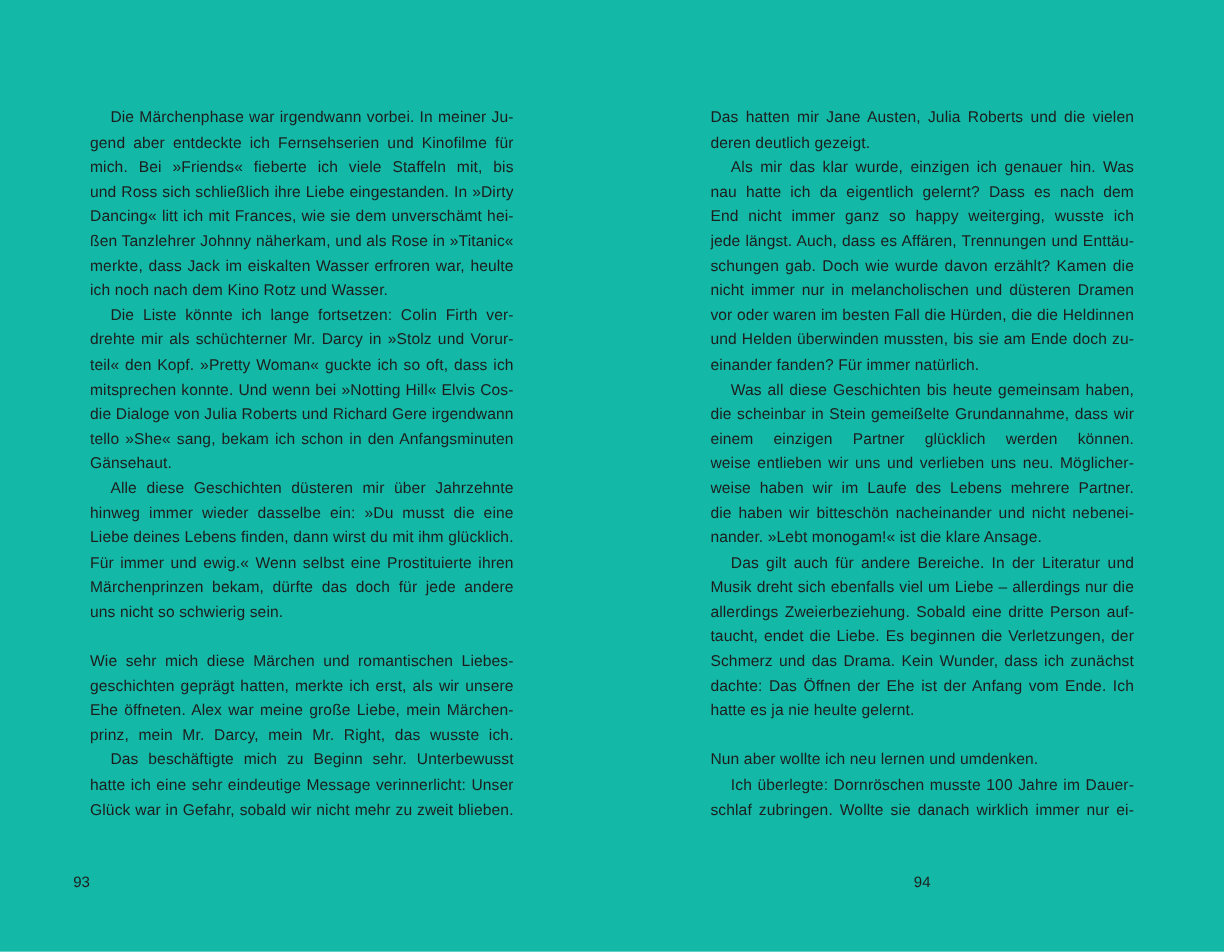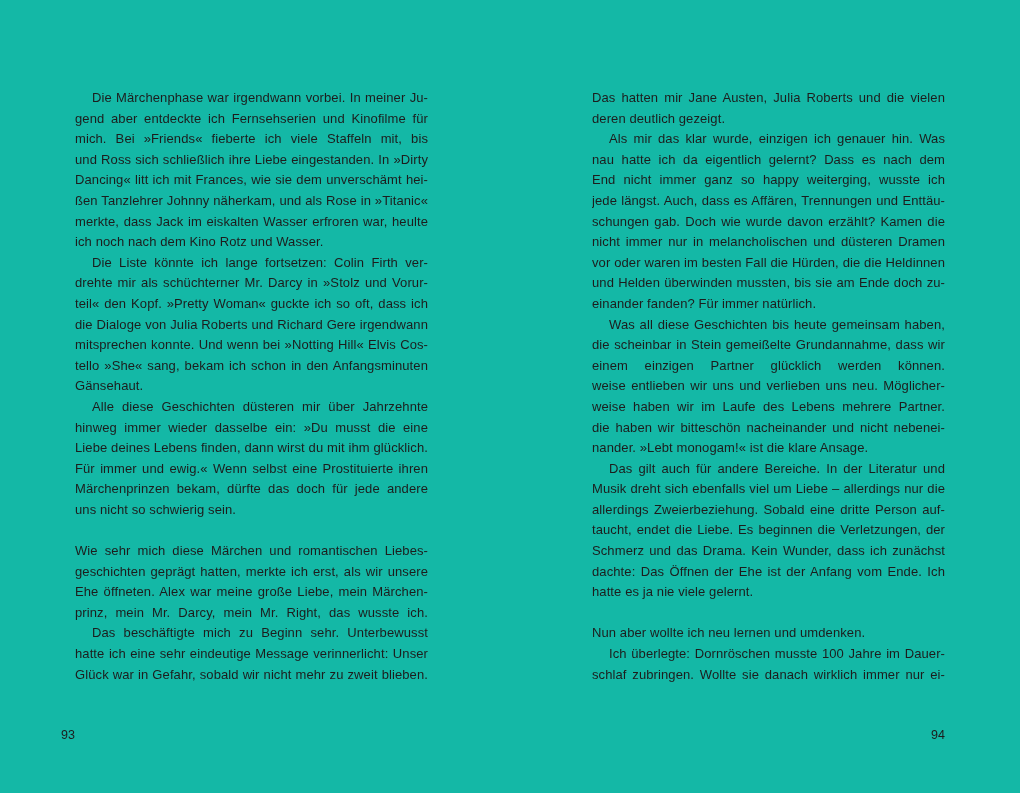--- a/index.html
+++ b/index.html
@@ -53,21 +53,21 @@
     line-height: 14px;
     color: #1d1d1d;
   }
   .page-number.pn-left {
     left: 61px;
     width: 353px;
   }
   .page-number.pn-right {
     left: 592px;
     width: 353px;
-    text-align: right;
+    text-align: center;
   }
 </style>
 </head>
 <body>
 
 <div class="spread">
 
   <div class="page page-left">
     <div class="page-text">
         <div class="para indent">
@@ -77,22 +77,22 @@
           <div class="line">und Ross sich schließlich ihre Liebe eingestanden. In »Dirty</div>
           <div class="line">Dancing« litt ich mit Frances, wie sie dem unverschämt hei-</div>
           <div class="line">ßen Tanzlehrer Johnny näherkam, und als Rose in »Titanic«</div>
           <div class="line">merkte, dass Jack im eiskalten Wasser erfroren war, heulte</div>
           <div class="line last">ich noch nach dem Kino Rotz und Wasser.</div>
         </div>
         <div class="para indent">
           <div class="line">Die Liste könnte ich lange fortsetzen: Colin Firth ver-</div>
           <div class="line">drehte mir als schüchterner Mr. Darcy in »Stolz und Vorur-</div>
           <div class="line">teil« den Kopf. »Pretty Woman« guckte ich so oft, dass ich</div>
+          <div class="line">mitsprechen konnte. Und wenn bei »Notting Hill« Elvis Cos-</div>
           <div class="line">die Dialoge von Julia Roberts und Richard Gere irgendwann</div>
-          <div class="line">mitsprechen konnte. Und wenn bei »Notting Hill« Elvis Cos-</div>
           <div class="line">tello »She« sang, bekam ich schon in den Anfangsminuten</div>
           <div class="line last">Gänsehaut.</div>
         </div>
         <div class="para indent">
           <div class="line">Alle diese Geschichten düsteren mir über Jahrzehnte</div>
           <div class="line">hinweg immer wieder dasselbe ein: »Du musst die eine</div>
           <div class="line">Liebe deines Lebens finden, dann wirst du mit ihm glücklich.</div>
           <div class="line">Für immer und ewig.« Wenn selbst eine Prostituierte ihren</div>
           <div class="line">Märchenprinzen bekam, dürfte das doch für jede andere von</div>
           <div class="line last">uns nicht so schwierig sein.</div>
@@ -137,21 +137,21 @@
           <div class="line">die haben wir bitteschön nacheinander und nicht nebenei-</div>
           <div class="line last">nander. »Lebt monogam!« ist die klare Ansage.</div>
         </div>
         <div class="para indent">
           <div class="line">Das gilt auch für andere Bereiche. In der Literatur und der</div>
           <div class="line">Musik dreht sich ebenfalls viel um Liebe – allerdings nur die</div>
           <div class="line">allerdings Zweierbeziehung. Sobald eine dritte Person auf-</div>
           <div class="line">taucht, endet die Liebe. Es beginnen die Verletzungen, der</div>
           <div class="line">Schmerz und das Drama. Kein Wunder, dass ich zunächst</div>
           <div class="line">dachte: Das Öffnen der Ehe ist der Anfang vom Ende. Ich</div>
-          <div class="line last">hatte es ja nie viele gelernt.</div>
+          <div class="line last">hatte es ja nie heulte gelernt.</div>
         </div>
         <div class="para space-before">
           <div class="line last">Nun aber wollte ich neu lernen und umdenken.</div>
         </div>
         <div class="para indent">
           <div class="line">Ich überlegte: Dornröschen musste 100 Jahre im Dauer-</div>
           <div class="line">schlaf zubringen. Wollte sie danach wirklich immer nur ei-</div>
         </div>
       </div>
   </div>

